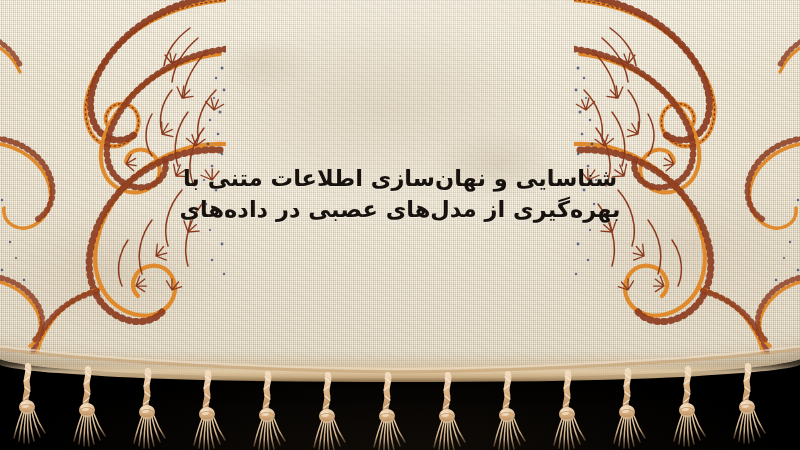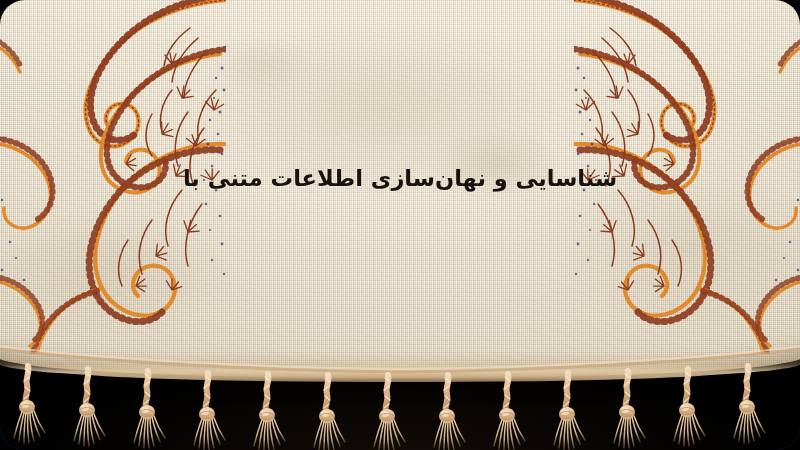--- a/index.html
+++ b/index.html
@@ -5,21 +5,20 @@
 <style>
   html,body{margin:0;padding:0;background:#000;}
   body{
     font-family:"DejaVu Sans","Liberation Sans",sans-serif;
   }
   #slide{
     position:relative;
     width:800px;height:450px;
     overflow:hidden;
     background:#3b82f6;
-    border-radius:25px;
   }
 
   
   .backdrop{
     position:absolute;inset:0;
     background:
       radial-gradient(ellipse 70% 40% at 50% 105%, #120d08 0%, #000000 70%),
       #000000;
   }
 
@@ -360,20 +359,21 @@
         <path d="M 0 286 C 24 284 46 294 58 312 C 68 327 66 344 54 352" stroke="#e08a2e" stroke-width="3.4"></path>
         <path d="M 0 286 C 24 284 46 294 58 312 C 68 327 66 344 54 352" stroke="#8b3a1e" stroke-width="5.6" stroke-dasharray="1.3 4.6" transform="translate(2,-4)" opacity=".8"></path>
         <path d="M 0 44 C 20 48 36 60 44 78" stroke="#e08a2e" stroke-width="3.2"></path>
         <path d="M 0 44 C 20 48 36 60 44 78" stroke="#8b3a1e" stroke-width="5.4" stroke-dasharray="1.3 4.6" transform="translate(1,-5)" opacity=".8"></path>
       </g>
     </svg>
   </div>
 
   <div class="title-block">
     <div class="title-line">شناسایی و نهان‌سازی اطلاعات متنی با</div>
+    <div class="title-line">بهره‌گیری از مدل‌های عصبی در داده‌های</div>
   </div>
 
   <div class="fringe">
     <svg viewBox="0 0 800 112" xmlns="http://www.w3.org/2000/svg" aria-hidden="true">
       <defs>
         <linearGradient id="cord" x1="0" y1="0" x2="0" y2="1">
           <stop offset="0%" stop-color="#f2dcc0"></stop>
           <stop offset="45%" stop-color="#ddb587"></stop>
           <stop offset="100%" stop-color="#b88d5e"></stop>
         </linearGradient>

